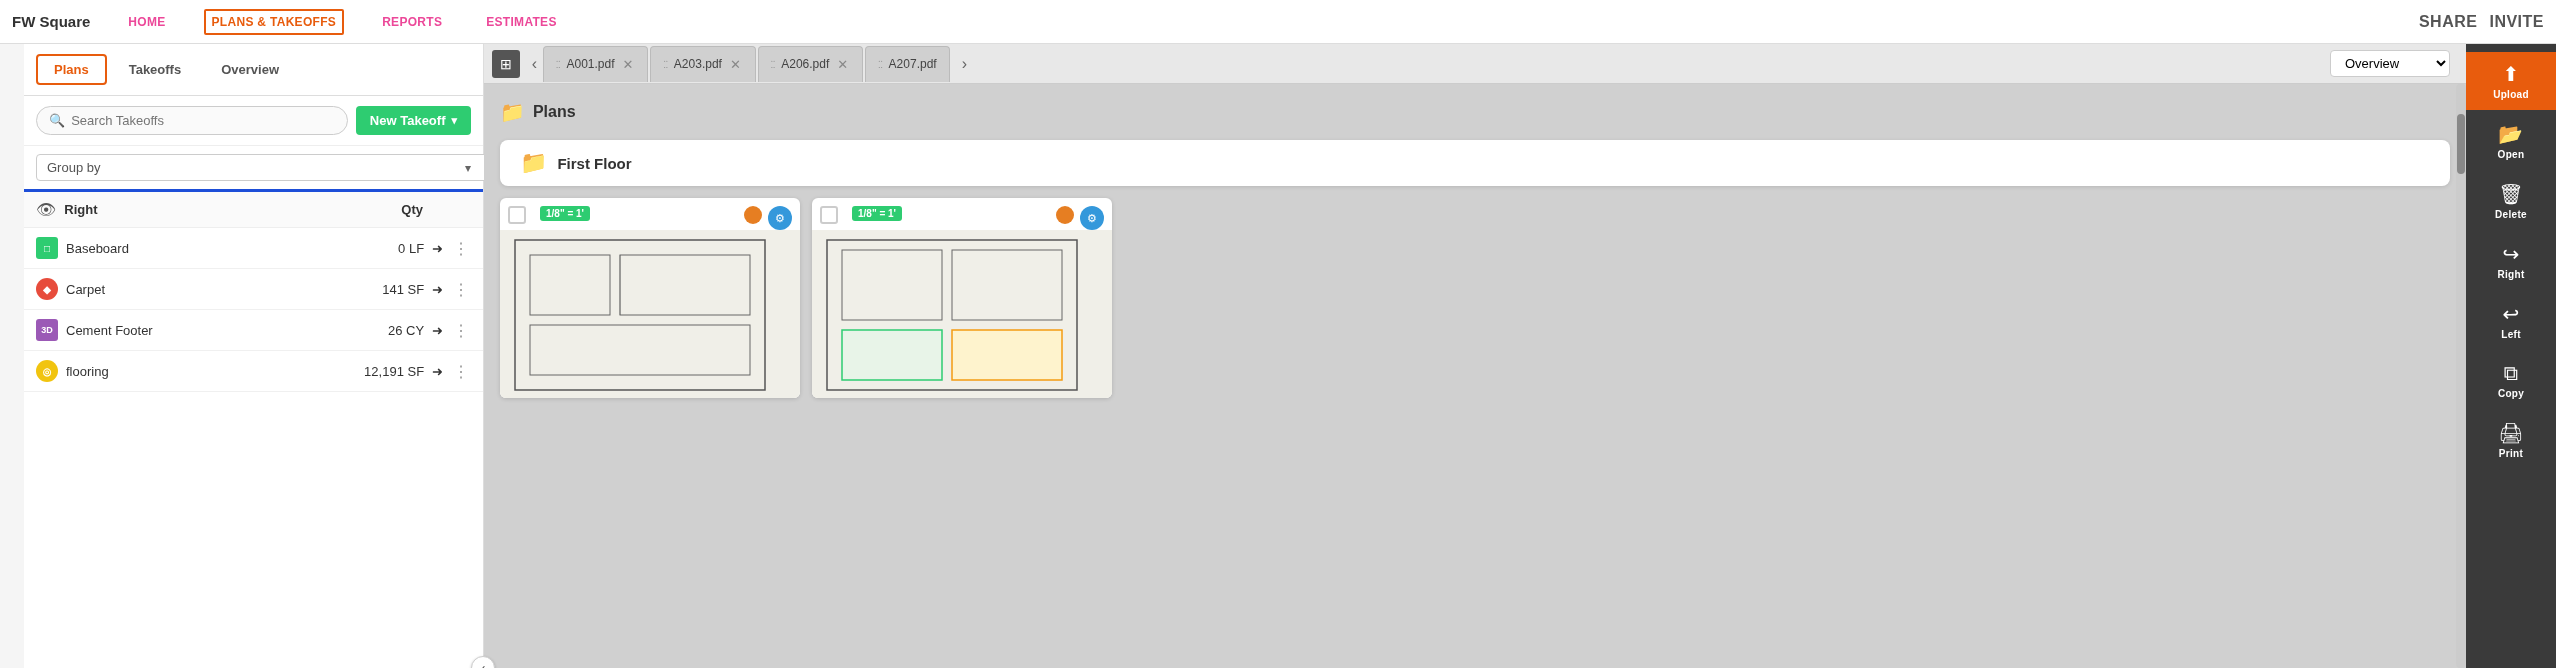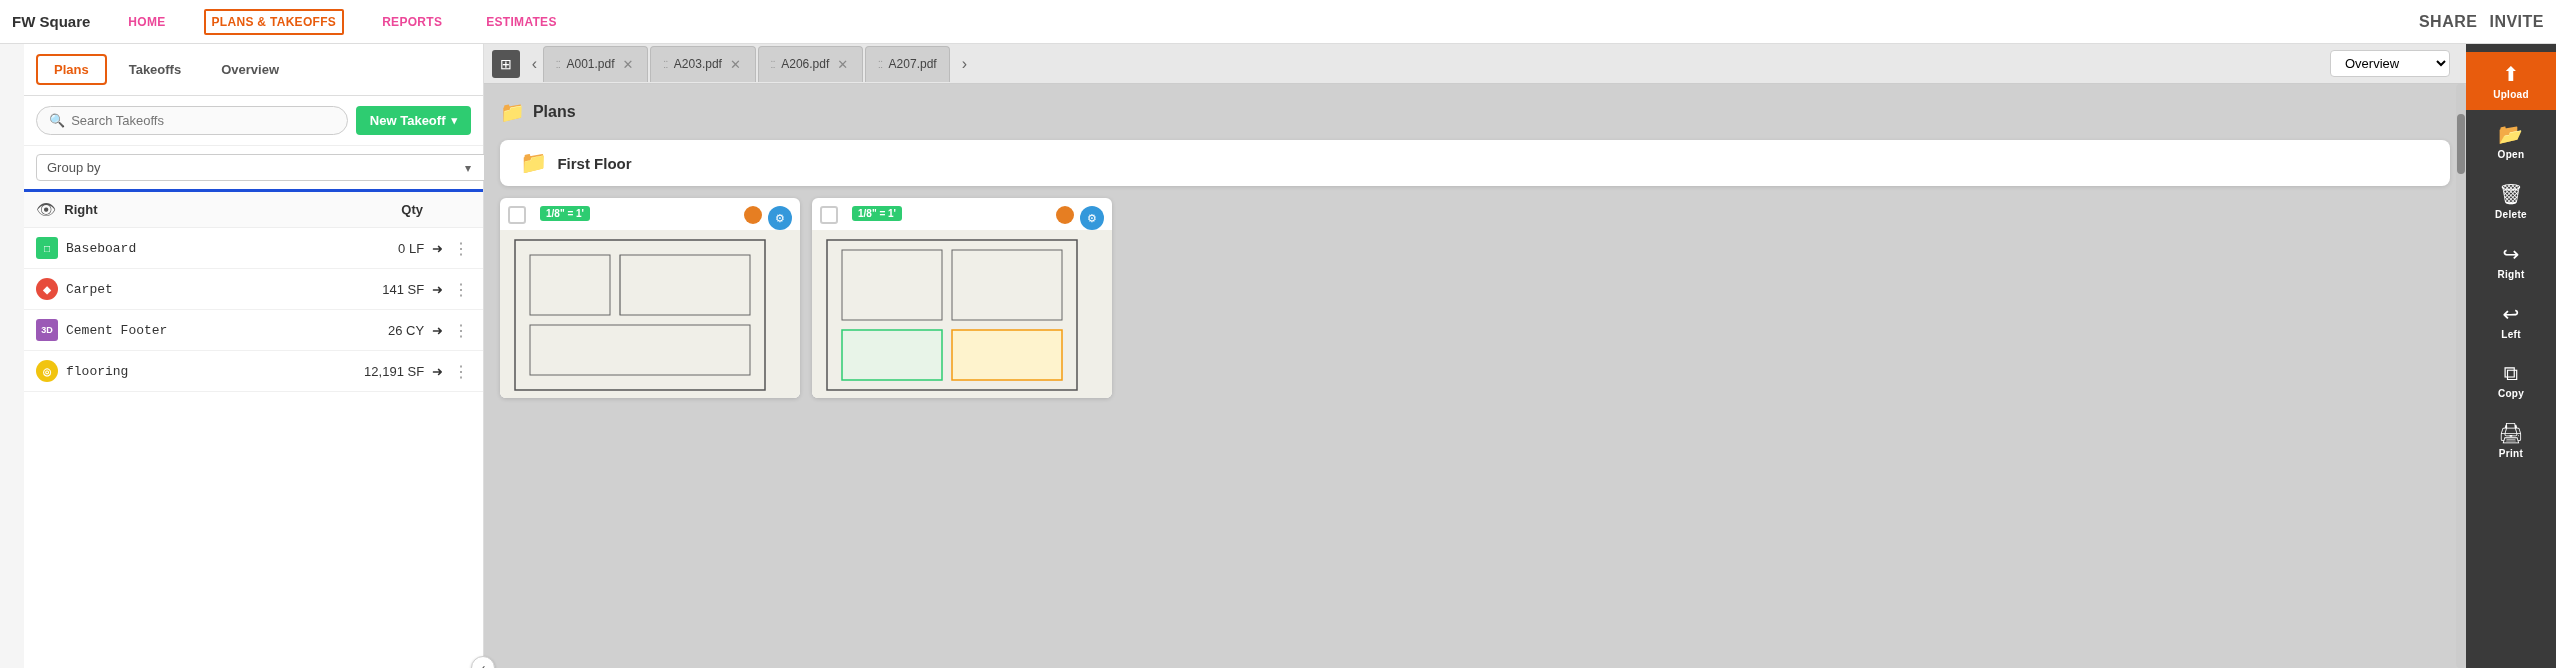--- a/index.html
+++ b/index.html
@@ -48,21 +48,21 @@
     .col-qty { font-weight: 700; font-size: 13px; color: #333; margin-right: 48px; }
 
     
     .takeoff-list { flex: 1; overflow-y: auto; }
     .takeoff-row { display: flex; align-items: center; padding: 9px 12px; border-bottom: 1px solid #f0f0f0; background: #fff; }
     .row-icon { width: 22px; height: 22px; border-radius: 3px; margin-right: 8px; display: flex; align-items: center; justify-content: center; font-size: 10px; font-weight: 700; }
     .icon-baseboard { background: #2ecc71; color: #fff; }
     .icon-carpet { background: #e74c3c; color: #fff; }
     .icon-cement { background: #9b59b6; color: #fff; border-radius: 50%; }
     .icon-flooring { background: #f1c40f; color: #fff; }
-    .row-name { flex: 1; font-size: 13px; color: #333; font-family: Liberation Mono, monospace; }
+    .row-name { flex: 1; font-size: 13px; color: #333; }
     .row-qty { font-size: 13px; color: #333; margin-right: 8px; white-space: nowrap; }
     .row-arrow { color: #333; font-size: 13px; margin-right: 8px; }
     .row-more { color: #999; font-size: 16px; cursor: pointer; padding: 0 2px; }
 
     
     .right-content { flex: 1; display: flex; flex-direction: column; overflow: hidden; }
 
     
     .file-tabs { display: flex; align-items: center; height: 40px; background: #e8e8e8; border-bottom: 1px solid #ccc; padding: 0 8px; gap: 0; }
     .grid-btn { background: #555; color: #fff; border: none; padding: 6px 8px; border-radius: 3px; cursor: pointer; margin-right: 6px; font-size: 14px; }

